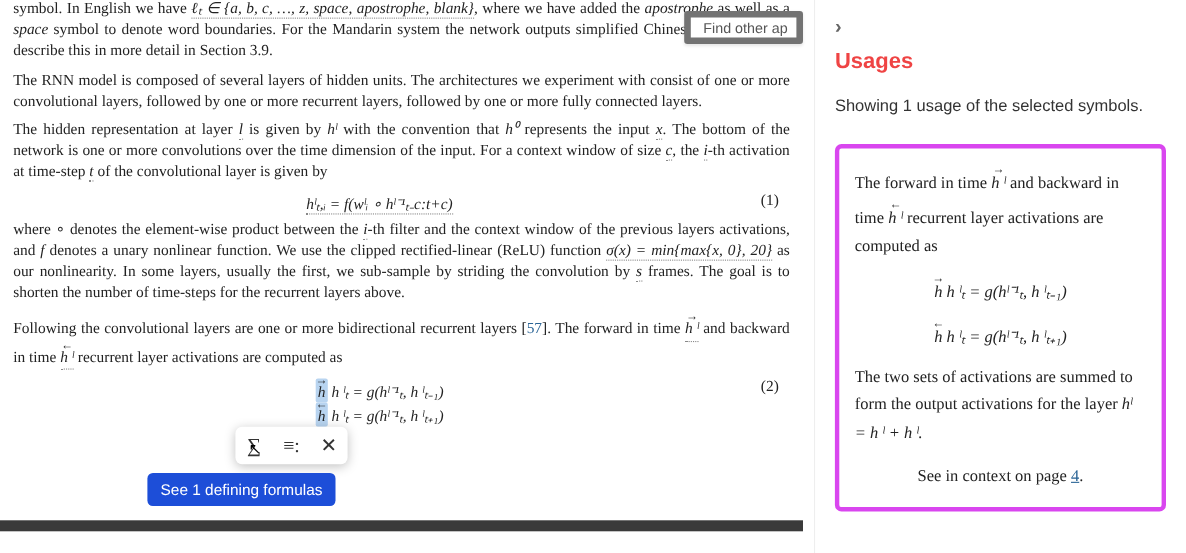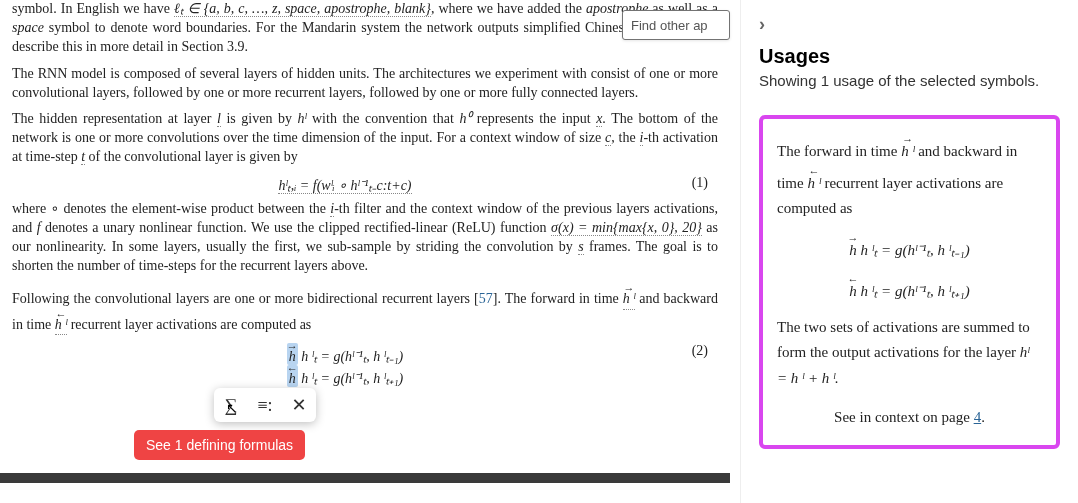--- a/index.html
+++ b/index.html
@@ -22,31 +22,32 @@
     height: 503px;
     padding: 0 12px;
   }
   .search-box {
     position: absolute;
     left: 622px;
     top: 10px;
     width: 108px;
     height: 30px;
     background: #fff;
-    border: 1px solid #737373;
+    border: 6px solid #737373;
     border-radius: 3px;
     display: flex;
     align-items: center;
     padding: 0 8px;
     font-family: -apple-system, BlinkMacSystemFont, sans-serif;
     font-size: 13px;
     color: #555;
     overflow: hidden;
     white-space: nowrap;
     box-shadow: 0 1px 3px rgba(0,0,0,0.1);
+    justify-content: flex-end;
   }
   .para {
     line-height: 1.35;
     text-align: justify;
     margin: 0 0 8px 0;
   }
   .dotted { border-bottom: 1px dotted #888; }
   .ital { font-style: italic; margin-top: 48px; }
   .math { font-style: italic; font-family: 'Times New Roman', serif; }
   .eq-row {
@@ -118,21 +119,21 @@
     left: 226px;
     top: 400px;
     font-size: 14px;
     color: #000;
     pointer-events: none;
   }
   .tooltip {
     position: absolute;
     left: 134px;
     top: 430px;
-    background: #ef4444;
+    background: #1d4ed8;
     color: #fff;
     font-family: -apple-system, BlinkMacSystemFont, sans-serif;
     font-size: 14px;
     font-weight: 500;
     padding: 7px 12px;
     border-radius: 5px;
   }
   .bottom-bar {
     position: absolute;
     left: 0;
@@ -156,22 +157,22 @@
   .sp-collapse {
     font-size: 18px;
     color: #666;
     cursor: pointer;
     margin-bottom: 10px;
     font-weight: bold;
   }
   .sp-title {
     font-size: 20px;
     font-weight: 700;
-    color: #000000;
-    margin-bottom: 4px;
+    color: #ef4444;
+    margin-bottom: 20px;
   }
   .sp-sub {
     font-size: 15px;
     color: #333;
     margin-bottom: 26px;
   }
   .sp-card {
     border: 4px solid #d946ef;
     border-radius: 6px;
     padding: 14px;

